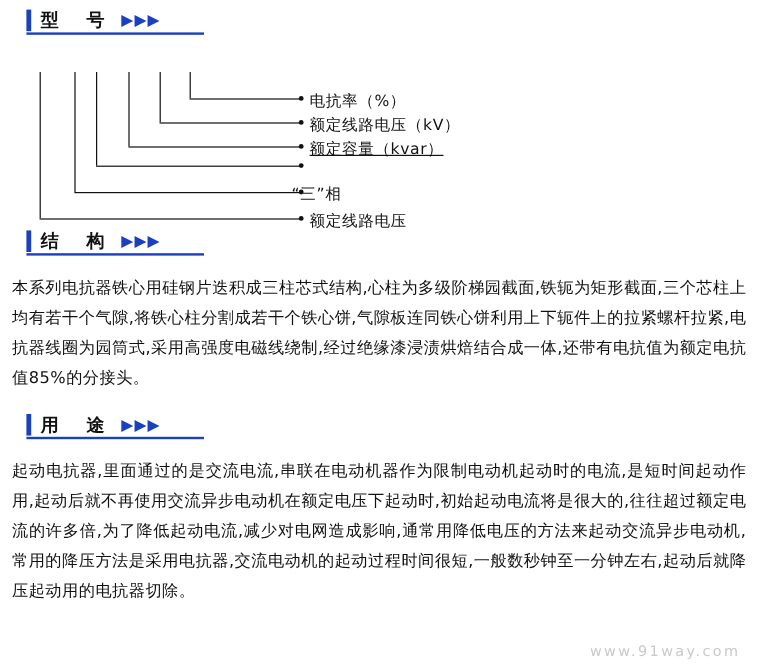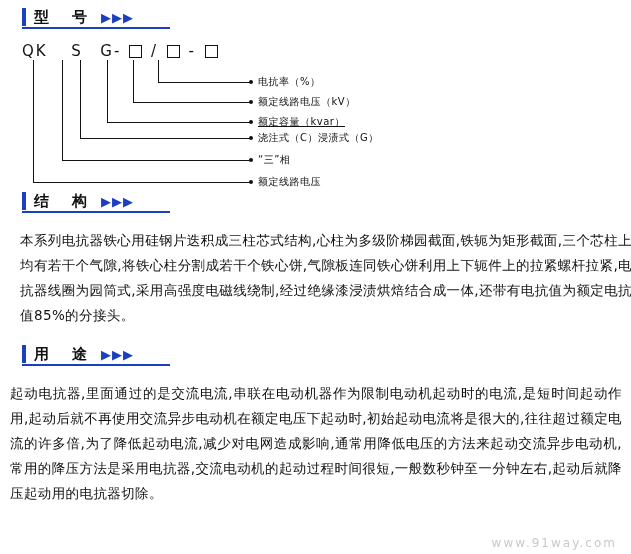--- a/index.html
+++ b/index.html
@@ -92,21 +92,21 @@
   }
   .dot {
     position: absolute;
     width: 4px;
     height: 4px;
     border-radius: 50%;
     background: #111;
   }
   .leader-label {
     position: absolute;
-    font-size: 10px;
+    font-size: 13px;
     white-space: nowrap;
     color: #111;
     letter-spacing: 0.5px;
   }
 
   
   .para {
     position: absolute;
     font-size: 13.5px;
     line-height: 25px;
@@ -131,32 +131,20 @@
 
 <div id="model-block">
 
   <div class="section-head" style="left:22px; top:6px;">
     <span class="bar-left"></span>
     <span class="head-text">型　号</span>
     <span class="arrows">▶▶▶</span>
   </div>
   <div class="section-underline" style="left:22px; top:27px; width:148px;"></div>
 
-  <div id="model-code">
-    <span>QK</span>
-    <span style="display:inline-block;width:10px;"></span>
-    <span>S</span>
-    <span style="display:inline-block;width:4px;"></span>
-    <span>G-</span>
-    <span class="code-box"></span>
-    <span class="code-sep">/</span>
-    <span class="code-box"></span>
-    <span class="code-sep">-</span>
-    <span class="code-box"></span>
-  </div>
 
   <div class="vline" style="left:33px;  top:60px; height:122px;"></div>
   <div class="vline" style="left:62px;  top:60px; height:100px;"></div>
   <div class="vline" style="left:80px;  top:60px; height:78px;"></div>
   <div class="vline" style="left:107px; top:60px; height:62px;"></div>
   <div class="vline" style="left:133px; top:60px; height:42px;"></div>
   <div class="vline" style="left:158px; top:60px; height:22px;"></div>
 
   <div class="hline" style="left:158px; top:82px;  width:92px;"></div>
   <div class="hline" style="left:133px; top:102px; width:117px;"></div>
@@ -168,33 +156,32 @@
   <div class="dot" style="left:249px; top:80px;"></div>
   <div class="dot" style="left:249px; top:100px;"></div>
   <div class="dot" style="left:249px; top:120px;"></div>
   <div class="dot" style="left:249px; top:136px;"></div>
   <div class="dot" style="left:249px; top:158px;"></div>
   <div class="dot" style="left:249px; top:180px;"></div>
 
   <div class="leader-label" style="left:258px; top:75px;">电抗率（%）</div>
   <div class="leader-label" style="left:258px; top:95px;">额定线路电压（kV）</div>
   <div class="leader-label" style="left:258px; top:115px;text-decoration:underline;">额定容量（kvar）</div>
-  <div class="leader-label" style="left:258px; top:131px;">浇注式（C）浸渍式（G）</div>
-  <div class="leader-label" style="left:258px; top:153px;">“三”相</div>
+  <div class="leader-label" style="left:243px; top:153px;">“三”相</div>
   <div class="leader-label" style="left:258px; top:175px;">额定线路电压</div>
 </div>
 
 <div class="section-head" style="left:22px; top:190px;">
   <span class="bar-left"></span>
   <span class="head-text">结　构</span>
   <span class="arrows">▶▶▶</span>
 </div>
 <div class="section-underline" style="left:22px; top:211px; width:148px;"></div>
 
-<div class="para" style="left:10px; top:228px; width:612px;margin-left:10px;">本系列电抗器铁心用硅钢片迭积成三柱芯式结构,心柱为多级阶梯园截面,铁轭为矩形截面,三个芯柱上均有若干个气隙,将铁心柱分割成若干个铁心饼,气隙板连同铁心饼利用上下轭件上的拉紧螺杆拉紧,电抗器线圈为园筒式,采用高强度电磁线绕制,经过绝缘漆浸渍烘焙结合成一体,还带有电抗值为额定电抗值85%的分接头。</div>
+<div class="para" style="left:10px; top:228px; width:612px;">本系列电抗器铁心用硅钢片迭积成三柱芯式结构,心柱为多级阶梯园截面,铁轭为矩形截面,三个芯柱上均有若干个气隙,将铁心柱分割成若干个铁心饼,气隙板连同铁心饼利用上下轭件上的拉紧螺杆拉紧,电抗器线圈为园筒式,采用高强度电磁线绕制,经过绝缘漆浸渍烘焙结合成一体,还带有电抗值为额定电抗值85%的分接头。</div>
 
 <div class="section-head" style="left:22px; top:343px;">
   <span class="bar-left"></span>
   <span class="head-text">用　途</span>
   <span class="arrows">▶▶▶</span>
 </div>
 <div class="section-underline" style="left:22px; top:364px; width:148px;"></div>
 
 <div class="para" style="left:10px; top:381px; width:612px;">起动电抗器,里面通过的是交流电流,串联在电动机器作为限制电动机起动时的电流,是短时间起动作用,起动后就不再使用交流异步电动机在额定电压下起动时,初始起动电流将是很大的,往往超过额定电流的许多倍,为了降低起动电流,减少对电网造成影响,通常用降低电压的方法来起动交流异步电动机,常用的降压方法是采用电抗器,交流电动机的起动过程时间很短,一般数秒钟至一分钟左右,起动后就降压起动用的电抗器切除。</div>
 

